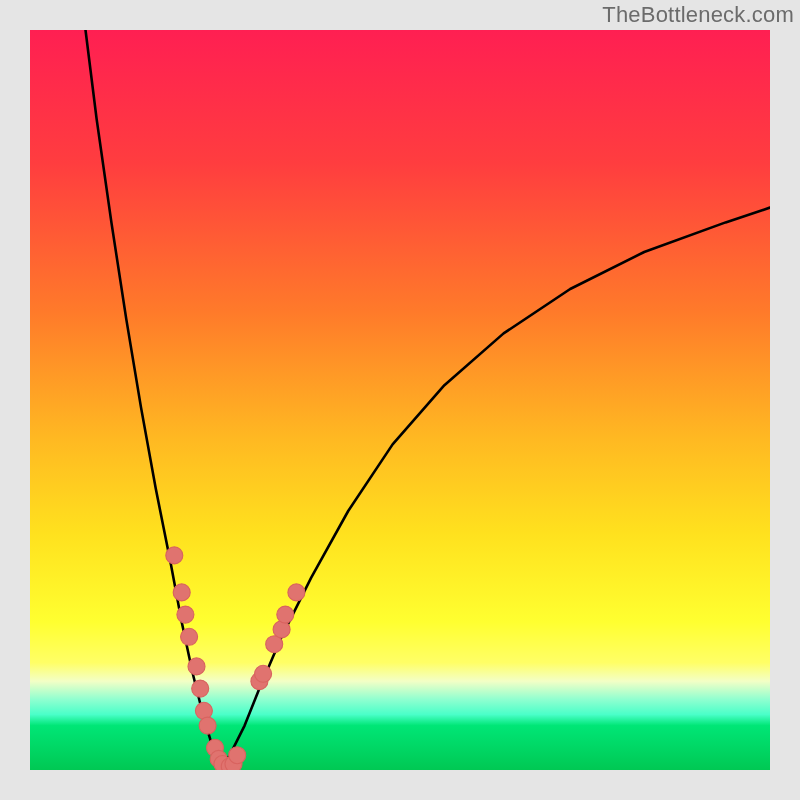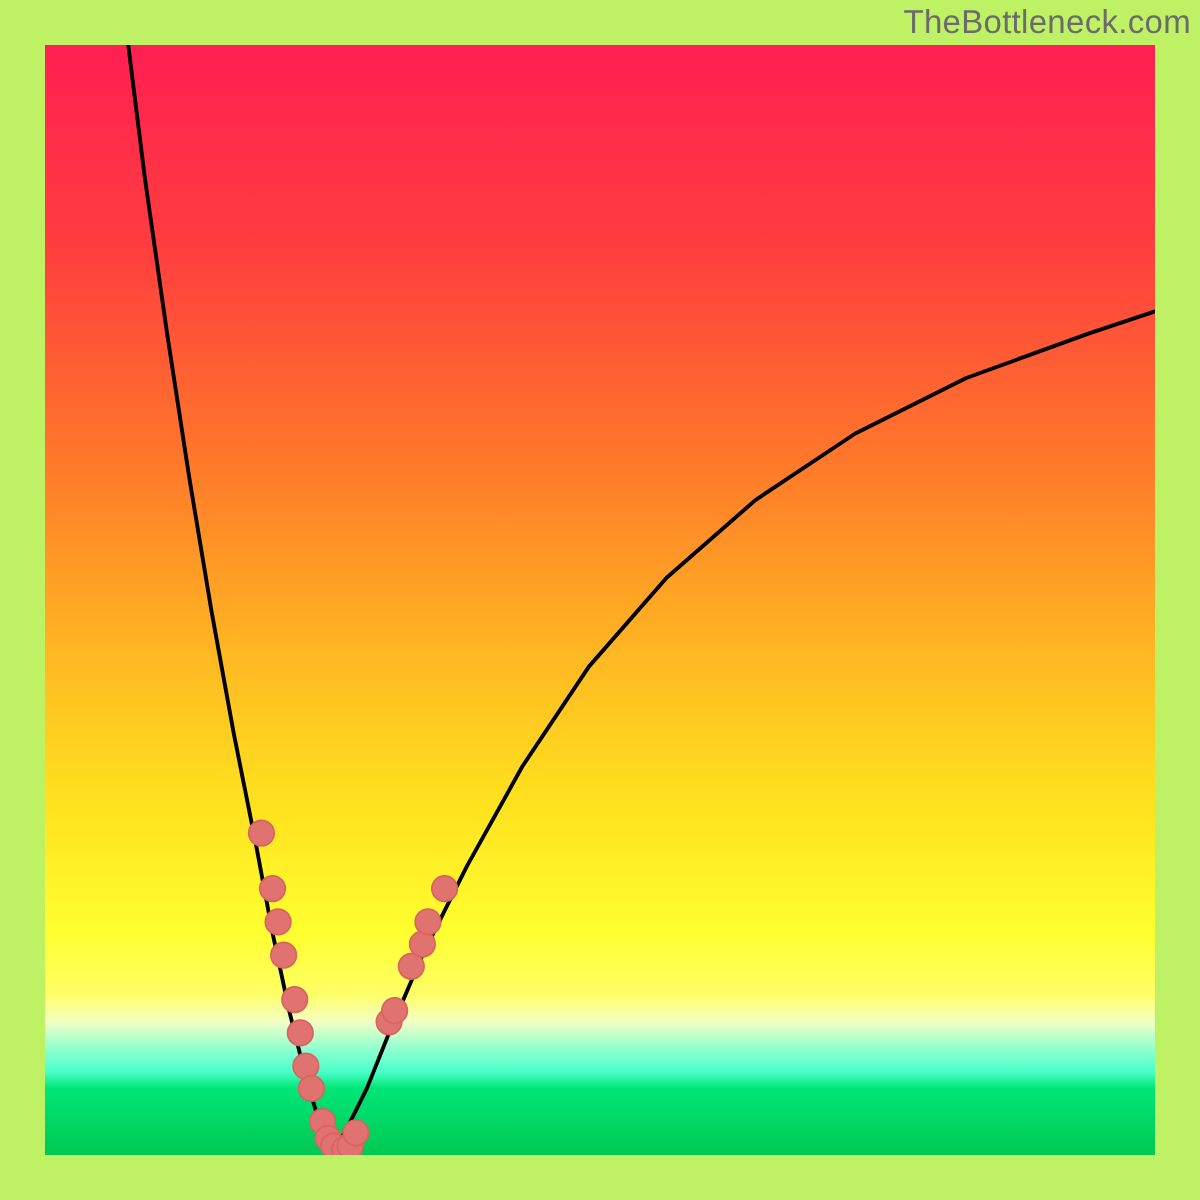--- a/index.html
+++ b/index.html
@@ -6,21 +6,21 @@
     margin: 0;
     padding: 0;
     width: 800px;
     height: 800px;
     overflow: hidden;
     font-family: Arial, Helvetica, sans-serif;
   }
   .outer {
     width: 800px;
     height: 800px;
-    background: #bef264;
+    background: #e5e5e5;
     position: relative;
   }
   .plot {
     position: absolute;
     left: 30px;
     top: 30px;
     width: 740px;
     height: 740px;
     overflow: hidden;
   }

